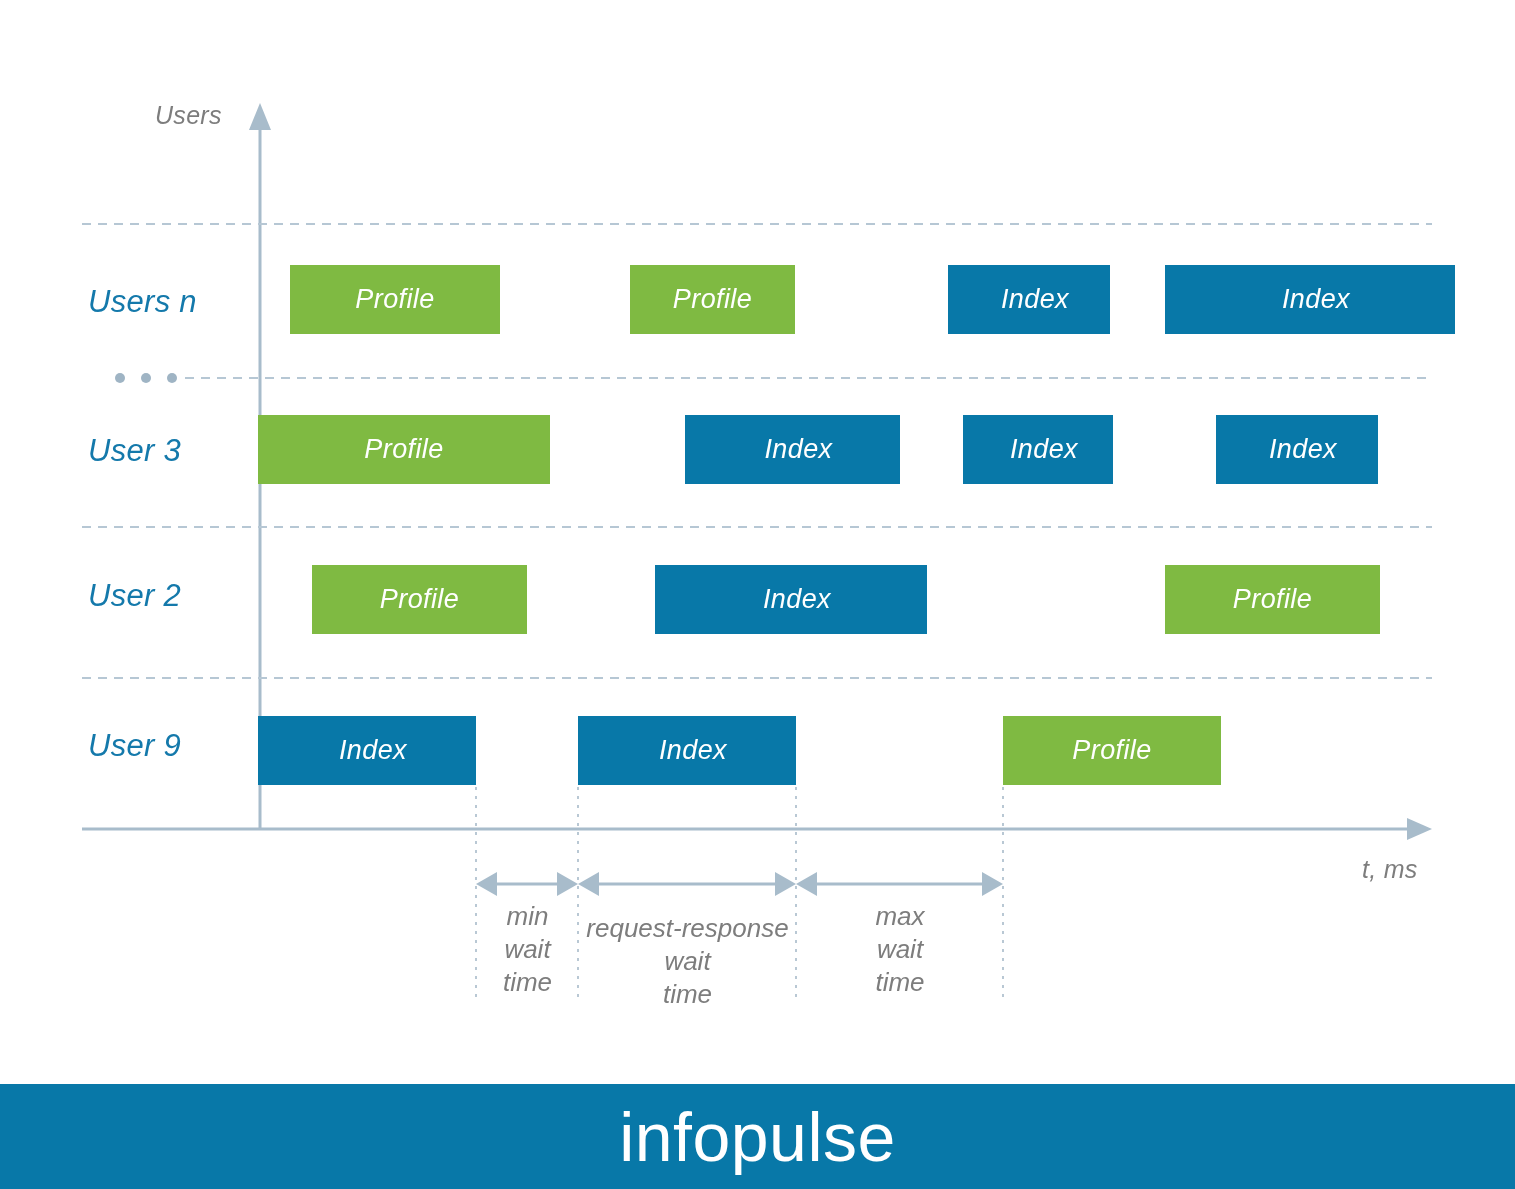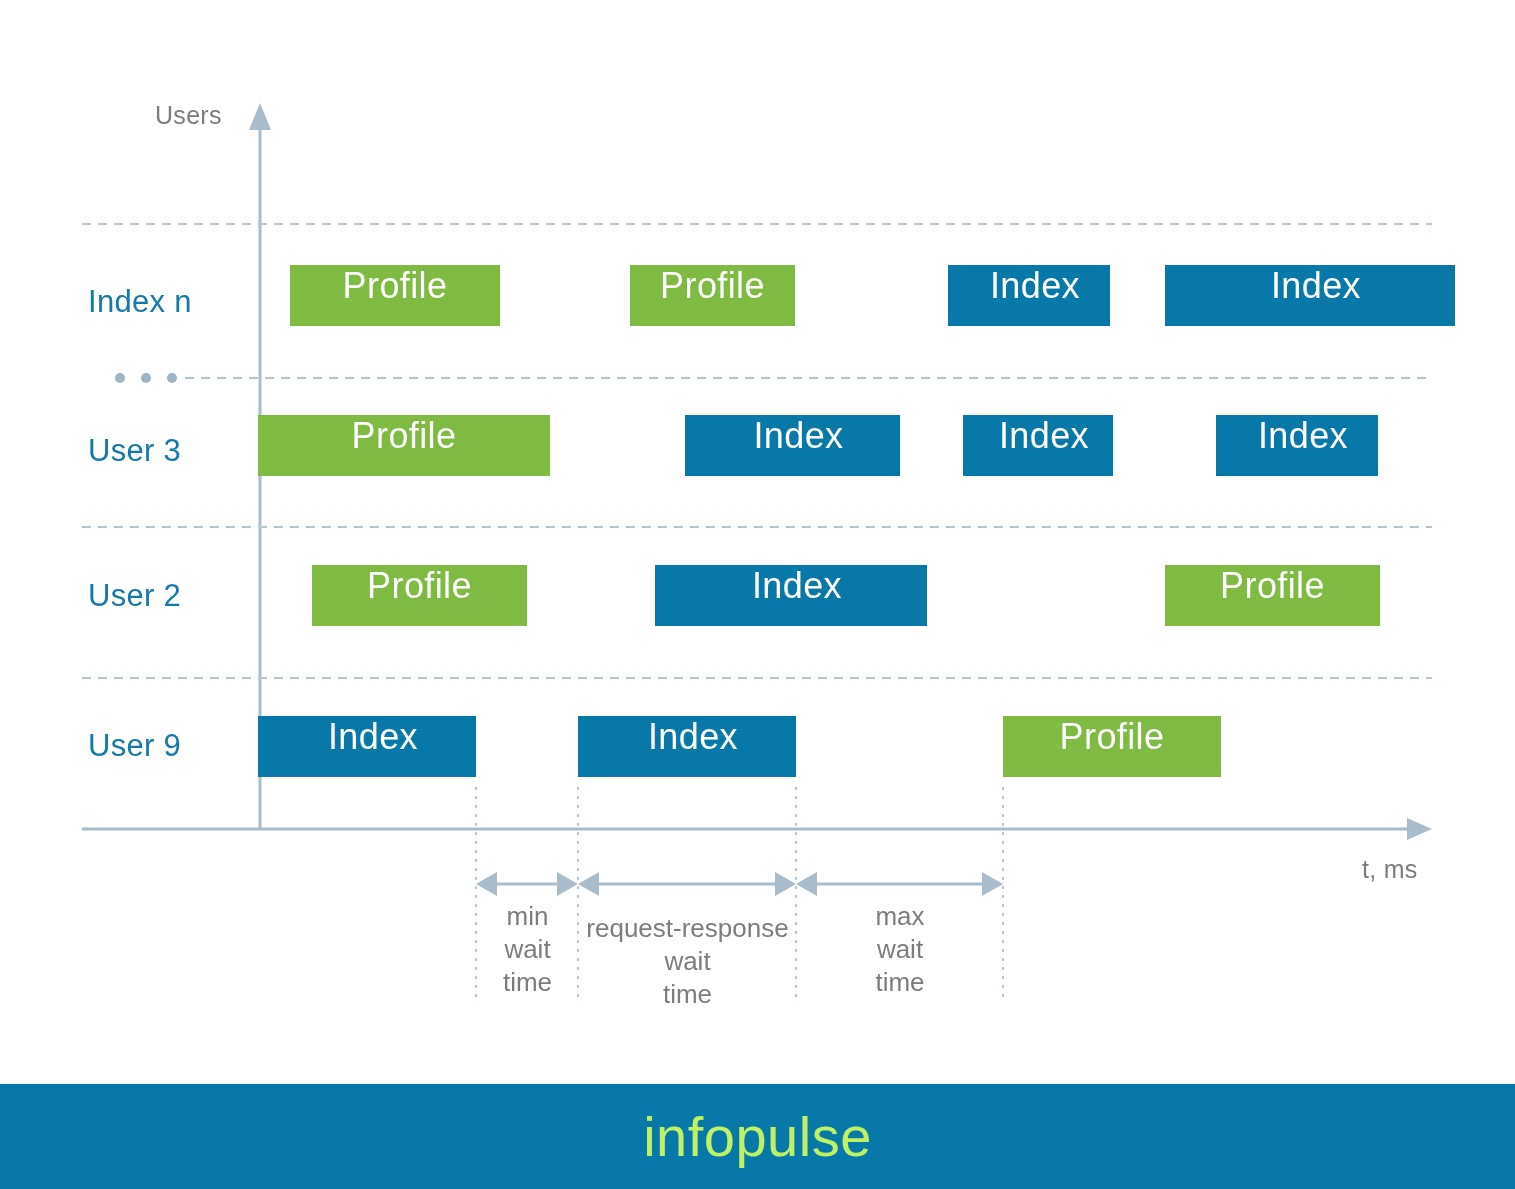--- a/index.html
+++ b/index.html
@@ -13,20 +13,21 @@
     height: 1189px;
     position: relative;
     overflow: hidden;
   }
 
   #canvas {
     position: absolute;
     left: 0; top: 0;
     width: 1515px;
     height: 1189px;
+    font-style: italic;
   }
 
   .abs { position: absolute; }
 
   
   .axis-label {
     color: #7d7d7d;
     font-size: 25px;
     letter-spacing: 0.3px;
     white-space: nowrap;
@@ -36,26 +37,26 @@
   .row-label {
     color: #1479ab;
     font-size: 31px;
     letter-spacing: 0.3px;
     white-space: nowrap;
   }
 
   
   .bar {
     position: absolute;
-    height: 61px;
+    height: 69px;
     display: flex;
-    align-items: flex-start;
+    align-items: center;
     justify-content: center;
     color: #ffffff;
-    font-size: 36px;
+    font-size: 27px;
     letter-spacing: 0.4px;
     box-sizing: border-box;
   }
   .bar.profile { background: #7fba42; }
   .bar.index   { background: #0878a8; padding-left: 12px; }
 
   
   .dots {
     position: absolute;
     display: flex;
@@ -86,22 +87,22 @@
     left: 0;
     bottom: 0;
     width: 1515px;
     height: 105px;
     background: #0878a8;
     display: flex;
     align-items: center;
     justify-content: center;
   }
   #footer .wordmark {
-    color: #bef264;
-    font-size: 56px;
+    color: #ffffff;
+    font-size: 68px;
     letter-spacing: 0.5px;
     font-weight: 400;
   }
 </style>
 </head>
 <body>
 
 <div id="canvas">
 
   <svg class="abs" width="1515" height="1060" style="left:0;top:0;">
@@ -140,21 +141,21 @@
       <line x1="813" y1="884" x2="986" y2="884" stroke-width="3"></line>
       <polygon points="796,884 817,872 817,896" stroke="none"></polygon>
       <polygon points="1003,884 982,872 982,896" stroke="none"></polygon>
     </g>
   </svg>
 
   <div class="abs axis-label" style="left:155px; top:101px;">Users</div>
 
   <div class="abs axis-label" style="left:1362px; top:855px;">t, ms</div>
 
-  <div class="abs row-label" style="left:88px; top:284px;">Index n</div>
+  <div class="abs row-label" style="left:88px; top:284px;">Users n</div>
   <div class="abs row-label" style="left:88px; top:433px;">User 3</div>
   <div class="abs row-label" style="left:88px; top:578px;">User 2</div>
   <div class="abs row-label" style="left:88px; top:728px;">User 9</div>
 
   <div class="dots" style="left:115px; top:373px;">
     <i></i>
     <i></i>
     <i></i>
   </div>
 

